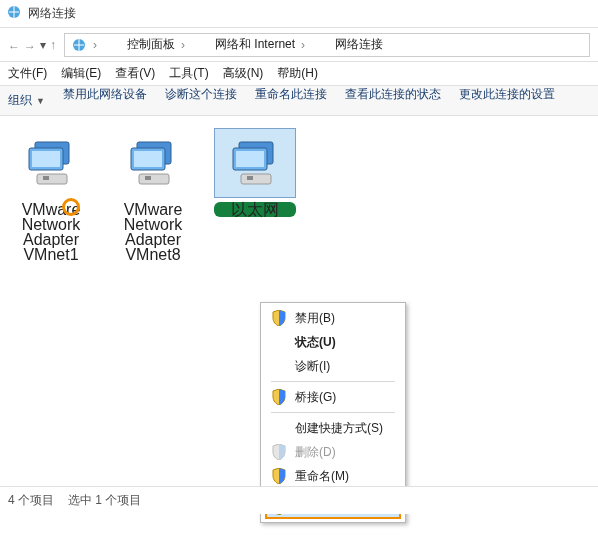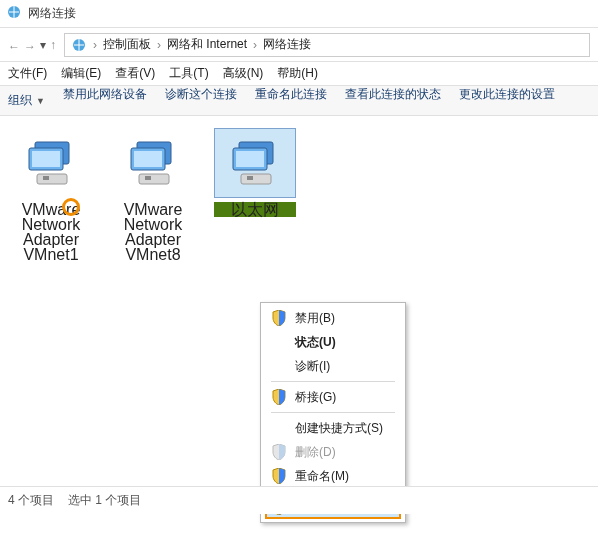--- a/index.html
+++ b/index.html
@@ -5,32 +5,32 @@
   * { margin: 0; padding: 0; box-sizing: border-box; font-family: "Microsoft YaHei", "Segoe UI", sans-serif; }
   body { background: #fff; width: 598px; height: 544px; overflow: hidden; font-size: 12px; }
   .titlebar { height: 28px; display: flex; align-items: center; padding: 0 6px; border-bottom: 1px solid #e0e0e0; }
   .titlebar .icon { margin-right: 6px; }
   .titlebar .title { color: #333; }
   .addrbar { height: 34px; display: flex; align-items: center; padding: 0 8px; gap: 8px; border-bottom: 1px solid #e0e0e0; }
   .navarrows { display: flex; gap: 4px; color: #888; }
   .navarrows span { cursor: default; }
   .breadcrumb { display:flex; align-items:center; gap:6px; flex:1; height:24px; border:1px solid #ccc; padding:0 6px; }
   .breadcrumb .sep { color:#888; }
-  .breadcrumb .crumb { color:#222; }
+  .breadcrumb .crumb { color:#222;margin-left:24px; }
   .bc-icon { display:inline-flex; }
   .menubar { height: 24px; display: flex; align-items: center; gap: 14px; padding: 0 8px; border-bottom: 1px solid #e0e0e0; color:#222; }
   .menubar span { cursor: default; }
   .toolbar { height: 30px; display: flex; gap: 18px; padding: 0 8px; background:#f7f7f7; border-bottom:1px solid #e0e0e0; color:#1a3e6e; }
   .toolbar .org { display:flex; align-items:center; gap:4px; }
   .toolbar .org .drop { font-size:9px; color:#555; }
   .toolbar span { cursor: default; }
   .content { position: relative; height: 398px; padding: 12px 10px; }
   .adapters { display: flex; gap: 20px; }
   .adapter { width: 82px; text-align: center; cursor: default; }
-  .adapter.selected .label { background:#4d7c0f; }
+  .adapter.selected .label { background:#15803d;border-radius:6px; }
   .adapter .ic-wrap { height:70px; display:flex; align-items:center; justify-content:center; position:relative;}
   .adapter.selected .ic-wrap { background:#cde6f7; border:1px solid #7da2ce; }
   .adapter .label { margin-top:4px; font-size:16px; line-height:15px; color:#222; word-break:break-word; }
   .statusbar { position:absolute; bottom:0; left:0; right:0; height:28px; border-top:1px solid #e0e0e0; display:flex; align-items:center; padding:0 8px; gap:14px; color:#555; background:#fff;}
   
   .ctx { position:absolute; left:260px; top:186px; width:146px; background:#fff; border:1px solid #b8b8b8; box-shadow:2px 2px 4px rgba(0,0,0,0.25); padding:3px 4px; }
   .ctx .item { display:flex; align-items:center; height:24px; padding:0 10px 0 30px; position:relative; color:#222; cursor:default; }
   .ctx .item.bold { font-weight:bold; }
   .ctx .item.disabled { color:#9a9a9a; }
   .ctx .item.highlight { background:#cde6f7; outline:2px solid #f08c00; outline-offset:-2px; }

